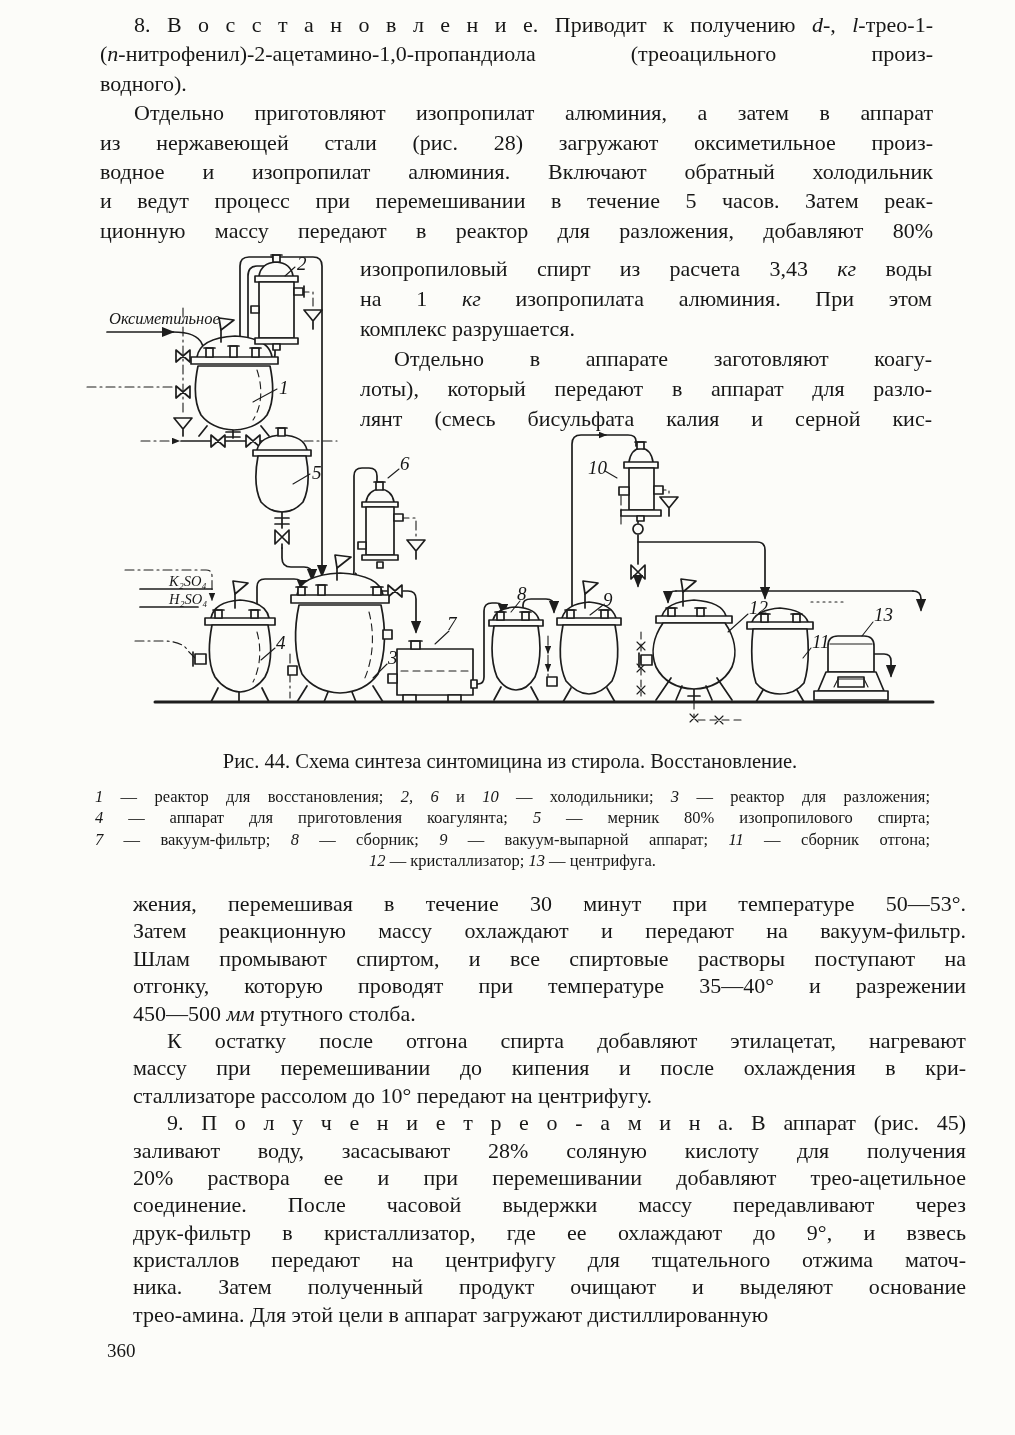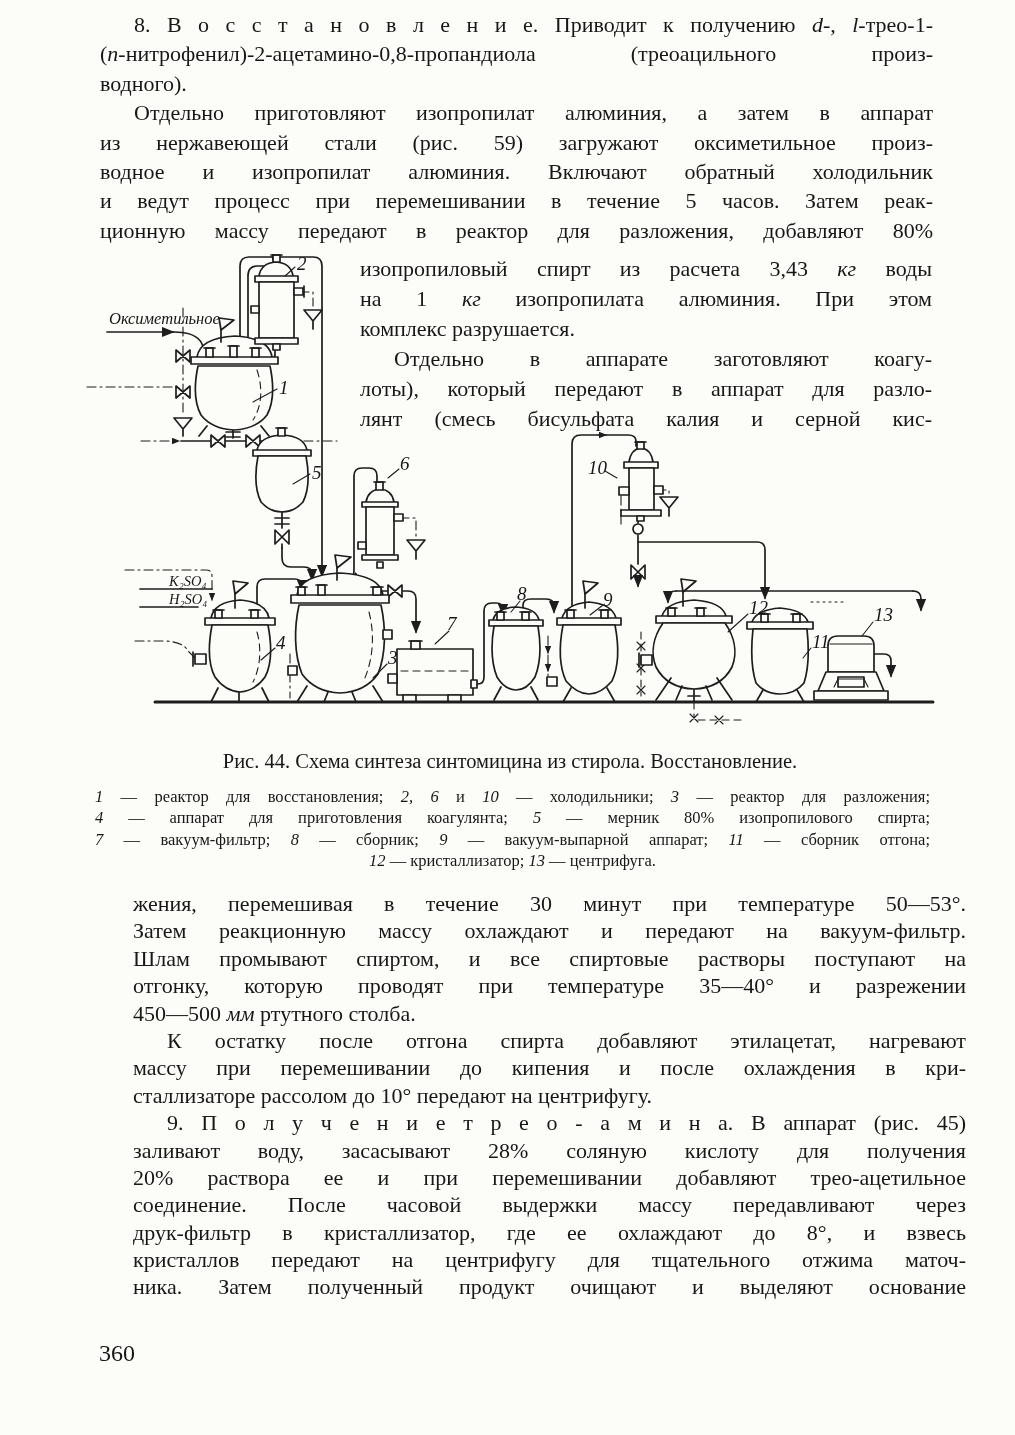--- a/index.html
+++ b/index.html
@@ -10,45 +10,45 @@
       text-align:justify;text-align-last:justify;}
   .beside .ln{line-height:30px;height:30px;}
   .lower .ln{line-height:27.4px;height:27.4px;}
   .end{text-align-last:left;}
   .ind{text-indent:34px;}
   i{font-style:italic;}
   .caption{position:absolute;left:90px;width:840px;top:750px;text-align:center;
            text-align-last:center;font-size:20.5px;}
   .legend .ln{font-size:16.5px;line-height:21.4px;height:21.4px;}
   .legend .center{text-align:center;text-align-last:center;}
-  .pagenum{position:absolute;left:99px;top:1340px;font-size:24px;}
+  .pagenum{position:absolute;left:107px;top:1340px;font-size:19px;}
   
   svg .s{stroke:#1d1d1d;fill:none;stroke-width:1.7;stroke-linecap:round;stroke-linejoin:round;}
   svg .f{fill:#fcfcf9;}
   svg .thin{stroke-width:1.1;}
   svg .thick{stroke-width:3;}
   svg .dd{stroke-dasharray:9 4 2 4;}
   svg .dash{stroke-dasharray:7 5;}
   svg .dot{stroke-dasharray:2 4;}
   svg text{fill:#171717;font-family:"Liberation Serif","DejaVu Serif",serif;}
   svg .num{font-size:19px;font-style:italic;}
   svg .lab{font-size:16.5px;font-style:italic;}
   svg .chem{font-size:14.5px;font-style:italic;}
 </style>
 </head>
 <body>
 
 <div class="sheet">
 
   <div class="blk" style="left:100px;top:10px;width:833px;">
     <div class="ln ind"><span>8. В о с с т а н о в л е н и е.  Приводит к получению </span><i>d-, l-</i><span>трео-1-</span></div>
-    <div class="ln"><span>(</span><i>n</i><span>-нитрофенил)-2-ацетамино-0,8-пропандиола (треоацильного произ-</span></div>
+    <div class="ln"><span>(</span><i>n</i><span>-нитрофенил)-2-ацетамино-1,0-пропандиола (треоацильного произ-</span></div>
     <div class="ln end"><span>водного).</span></div>
     <div class="ln ind"><span>Отдельно приготовляют изопропилат алюминия, а затем в аппарат</span></div>
-    <div class="ln"><span>из нержавеющей стали (рис. 59) загружают оксиметильное произ-</span></div>
+    <div class="ln"><span>из нержавеющей стали (рис. 28) загружают оксиметильное произ-</span></div>
     <div class="ln"><span>водное и изопропилат алюминия. Включают обратный холодильник</span></div>
     <div class="ln"><span>и ведут процесс при перемешивании в течение 5 часов. Затем реак-</span></div>
     <div class="ln"><span>ционную массу передают в реактор для разложения, добавляют 80%</span></div>
   </div>
 
   <div class="blk beside" style="left:360px;top:254px;width:572px;">
     <div class="ln"><span>изопропиловый спирт из расчета 3,43 </span><i>кг</i><span> воды</span></div>
     <div class="ln"><span>на 1 </span><i>кг</i><span> изопропилата алюминия.  При этом</span></div>
     <div class="ln end"><span>комплекс разрушается.</span></div>
     <div class="ln ind"><span>Отдельно в аппарате заготовляют коагу-</span></div>
@@ -365,20 +365,21 @@
     <div class="ln"><span>Шлам промывают спиртом, и все спиртовые растворы поступают на</span></div>
     <div class="ln"><span>отгонку, которую проводят при температуре 35—40° и разрежении</span></div>
     <div class="ln end"><span>450—500 </span><i>мм</i><span> ртутного столба.</span></div>
     <div class="ln ind"><span>К остатку после отгона спирта добавляют этилацетат, нагревают</span></div>
     <div class="ln"><span>массу при перемешивании до кипения и после охлаждения в кри-</span></div>
     <div class="ln end"><span>сталлизаторе рассолом до 10° передают на центрифугу.</span></div>
     <div class="ln ind"><span>9. П о л у ч е н и е   т р е о - а м и н а.   В аппарат (рис. 45)</span></div>
     <div class="ln"><span>заливают воду, засасывают 28% соляную кислоту для получения</span></div>
     <div class="ln"><span>20% раствора ее и при перемешивании добавляют трео-ацетильное</span></div>
     <div class="ln"><span>соединение. После часовой выдержки массу передавливают через</span></div>
-    <div class="ln"><span>друк-фильтр в кристаллизатор, где ее охлаждают до 8°, и взвесь</span></div>
+    <div class="ln"><span>друк-фильтр в кристаллизатор, где ее охлаждают до 9°, и взвесь</span></div>
     <div class="ln"><span>кристаллов передают на центрифугу для тщательного отжима маточ-</span></div>
     <div class="ln"><span>ника. Затем полученный продукт очищают и выделяют основание</span></div>
+    <div class="ln end"><span>трео-амина. Для этой цели в аппарат загружают дистиллированную</span></div>
   </div>
 
   <div class="pagenum">360</div>
 
 </div>
 
 </body></html>

